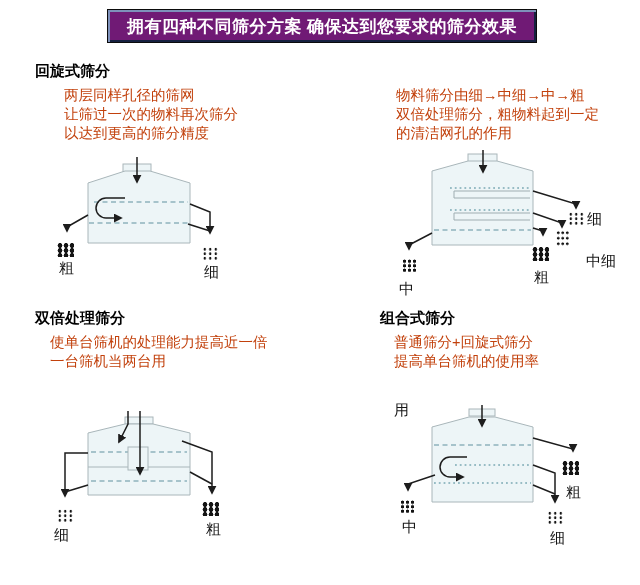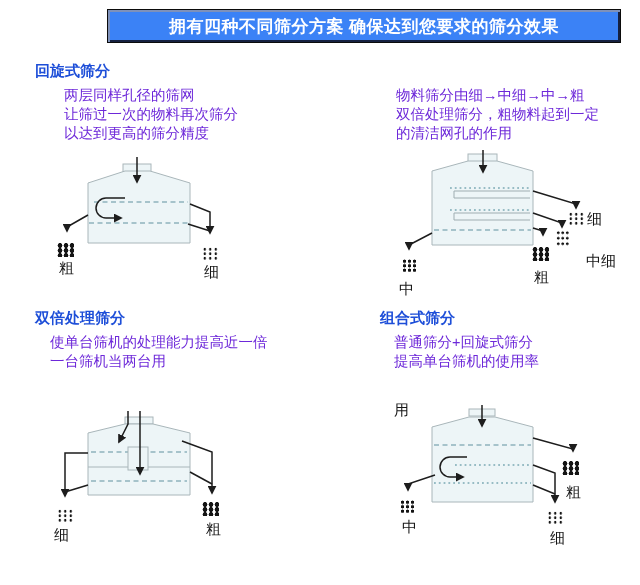--- a/index.html
+++ b/index.html
@@ -1,26 +1,26 @@
 <!DOCTYPE html>
 <html><head>
 <meta charset="utf-8">
 <style>
   html,body{margin:0;padding:0;background:#fff;}
   .stage{position:relative;width:640px;height:585px;background:#ffffff;overflow:hidden;
          font-family:"Liberation Sans",sans-serif;}
   
-  .banner{position:absolute;left:107px;top:9px;width:514px;height:34px;background:#3b82f6;
+  .banner{position:absolute;left:107px;top:9px;width:430px;height:34px;background:#701a75;
           border:1px solid #0b0b0b;box-shadow:inset 2px 2px 0 #7e91ba, inset -2px -2px 0 #16203f;
           display:flex;align-items:center;justify-content:center;box-sizing:border-box;}
   .banner span{color:#ffffff;font-weight:bold;font-size:17px;letter-spacing:.5px;white-space:nowrap;}
   
   .quad{position:absolute;}
-  .heading{position:absolute;margin:0;font-size:15px;font-weight:bold;color:#1d4ed8;white-space:nowrap;text-align:center;}
-  .copy{position:absolute;font-size:14.5px;color:#6d28d9;line-height:19px;}
+  .heading{position:absolute;margin:0;font-size:15px;font-weight:bold;color:#000000;white-space:nowrap;text-align:center;}
+  .copy{position:absolute;font-size:14.5px;color:#c2410c;line-height:19px;}
   .copy div{white-space:nowrap;}
   .diagram{position:absolute;}
   .label{position:absolute;font-family:"Liberation Serif",serif;font-size:15px;color:#161616;white-space:nowrap;}
   
   .dots{position:absolute;background-repeat:repeat;}
   .dots-coarse {width:17px;height:14px;background-image:radial-gradient(circle,#141414 2.1px,transparent 2.7px);background-size:6px 5px;}
   .dots-medium {width:15px;height:13px;background-image:radial-gradient(circle,#141414 1.5px,transparent 2.0px);background-size:5px 4.5px;}
   .dots-medfine{width:13px;height:17px;background-image:radial-gradient(circle,#141414 1.15px,transparent 1.65px);background-size:4.5px 5.5px;}
   .dots-fine   {width:16px;height:13px;background-image:radial-gradient(circle,#141414 1.0px,transparent 1.5px);background-size:5.5px 4.5px;}
   

